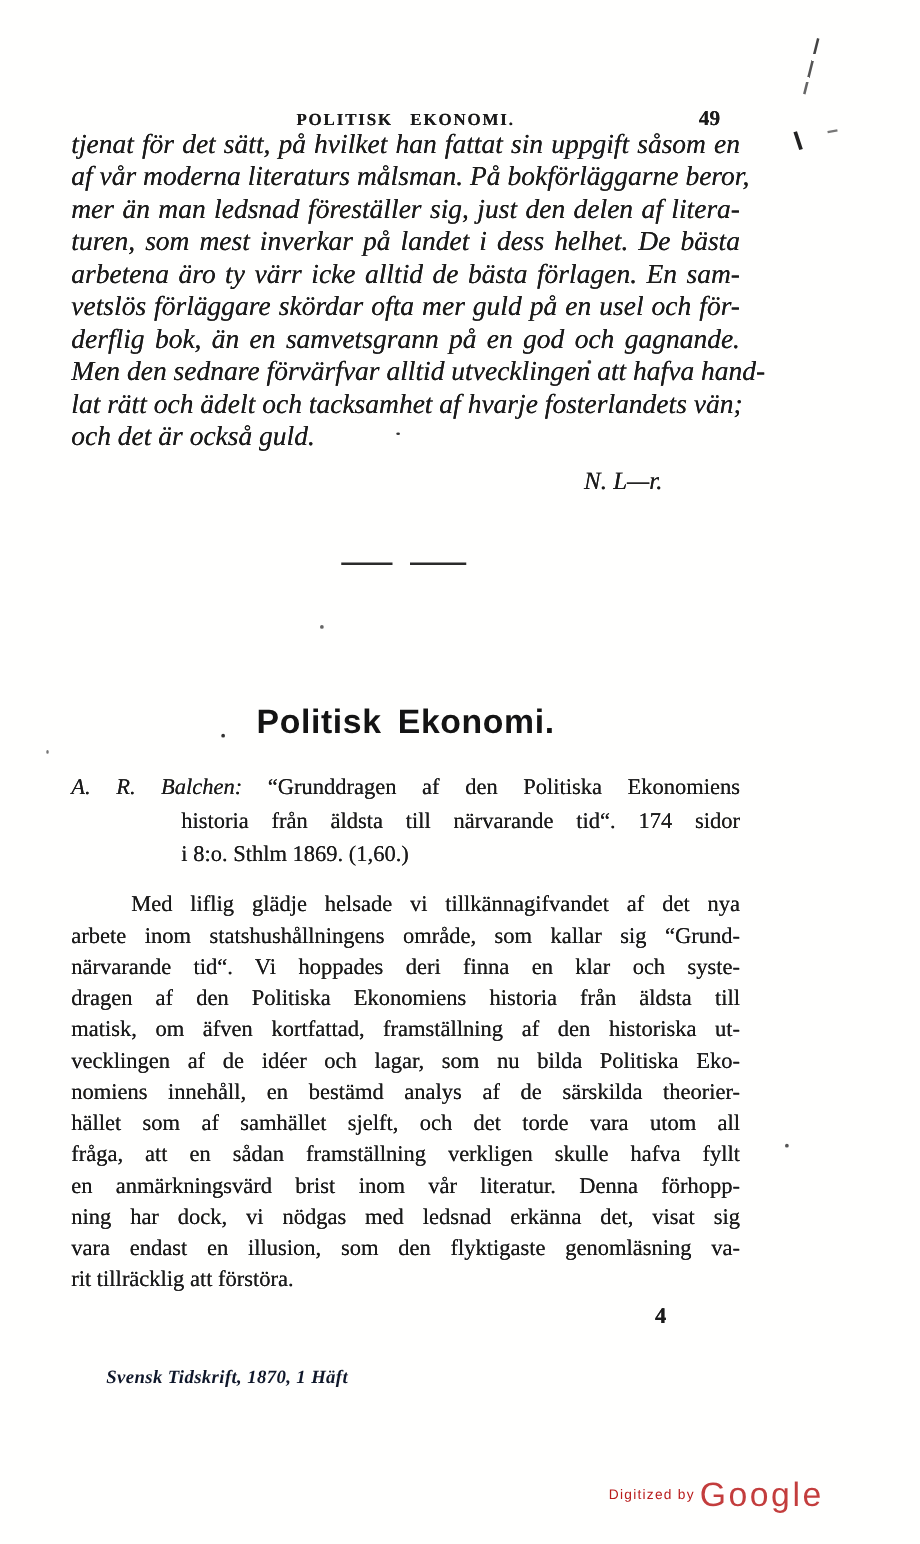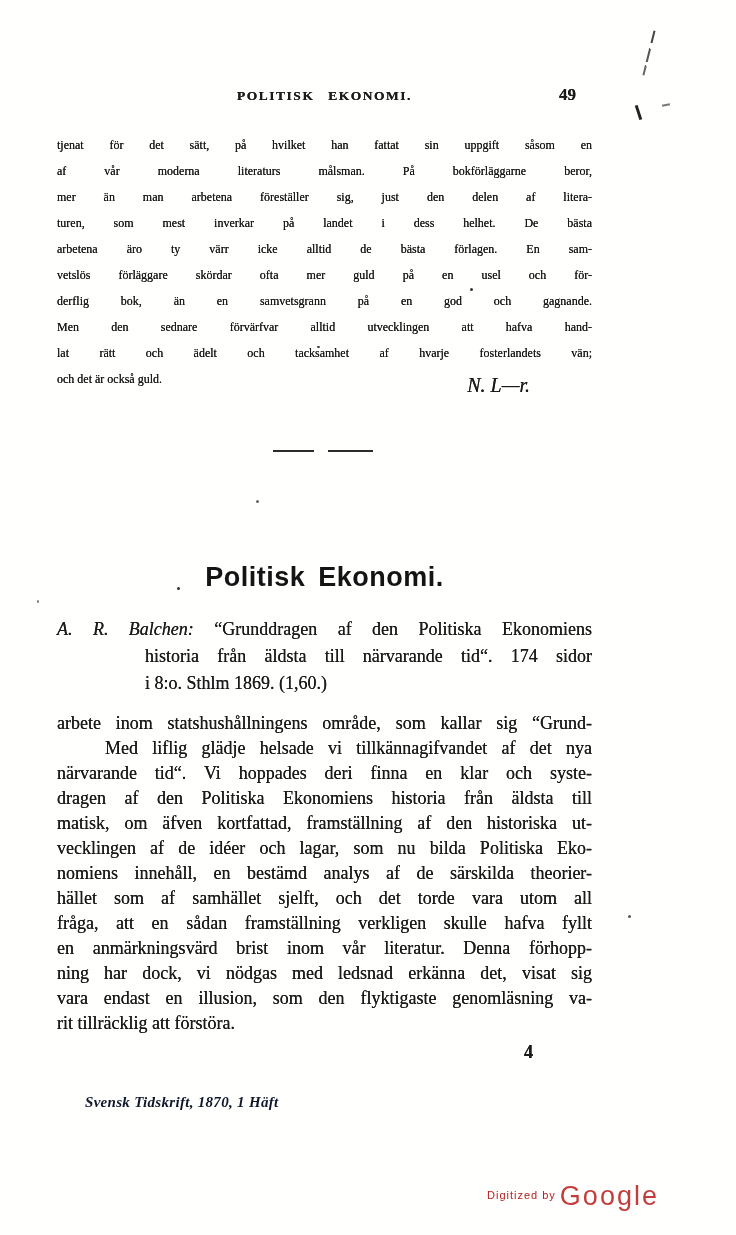--- a/index.html
+++ b/index.html
@@ -29,21 +29,21 @@
   }
 
   
   .tl {
     text-align: justify; text-align-last: justify;
     white-space: nowrap; overflow: visible;
     text-shadow: 0 0 0.45px currentColor;
   }
   .tl.last { text-align: right; text-align-last: left; }
 
-  .para1 { top: 132px; font-size: 12px; line-height: 26px; }
+  .para1 { top: 102px; font-size: 22px; line-height: 26px; font-style: italic; }
   .sig-line { top: 374px; font-size: 20px; text-align: right; padding-right: 62px; box-sizing: border-box; font-style: italic; text-shadow: 0 0 0.4px currentColor; }
 
   .rule-seg { position: absolute; top: 450px; height: 2px; background: #2b2b2b; }
   .rule-seg.s1 { left: 273px; width: 41px; }
   .rule-seg.s2 { left: 328px; width: 45px; }
 
   .heading {
     top: 562px; margin: 0;
     font-family: "Liberation Sans", sans-serif;
     font-weight: 700; font-size: 27px;
@@ -92,21 +92,21 @@
 <div class="page">
 
   <div class="col header-row">
     <span class="running-title">POLITISK EKONOMI.</span>
     <span class="page-number">49</span>
   </div>
 
   <div class="col para1">
     <div class="tl">tjenat för det sätt, på hvilket han fattat sin uppgift såsom en</div>
     <div class="tl">af vår moderna literaturs målsman.  På bokförläggarne beror,</div>
-    <div class="tl">mer än man arbetena föreställer sig, just den delen af litera-</div>
+    <div class="tl">mer än man ledsnad föreställer sig, just den delen af litera-</div>
     <div class="tl">turen, som mest inverkar på landet i dess helhet.  De bästa</div>
     <div class="tl">arbetena äro ty värr icke alltid de bästa förlagen.  En sam-</div>
     <div class="tl">vetslös förläggare skördar ofta mer guld på en usel och för-</div>
     <div class="tl">derflig bok, än en samvetsgrann på en god och gagnande.</div>
     <div class="tl">Men den sednare förvärfvar alltid utvecklingen att hafva hand-</div>
     <div class="tl">lat rätt och ädelt och tacksamhet af hvarje fosterlandets vän;</div>
     <div class="tl last">och det är också guld.</div>
   </div>
 
   <div class="col sig-line">N. L—r.</div>
@@ -116,22 +116,22 @@
 
   <h1 class="col heading">Politisk Ekonomi.</h1>
 
   <div class="col citation">
     <div class="tl"><span class="it">A. R. Balchen:</span> <span>“Grunddragen af den Politiska Ekonomiens</span></div>
     <div class="tl hang">historia från äldsta till närvarande tid“.  174 sidor</div>
     <div class="tl last hang">i 8:o. Sthlm 1869.  (1,60.)</div>
   </div>
 
   <div class="col body-block">
+    <div class="tl indent">Med liflig glädje helsade vi tillkännagifvandet af det nya</div>
     <div class="tl">arbete inom statshushållningens område, som kallar sig “Grund-</div>
-    <div class="tl indent">Med liflig glädje helsade vi tillkännagifvandet af det nya</div>
     <div class="tl">närvarande tid“.  Vi hoppades deri finna en klar och syste-</div>
     <div class="tl">dragen af den Politiska Ekonomiens historia från äldsta till</div>
     <div class="tl">matisk, om äfven kortfattad, framställning af den historiska ut-</div>
     <div class="tl">vecklingen af de idéer och lagar, som nu bilda Politiska Eko-</div>
     <div class="tl">nomiens innehåll, en bestämd analys af de särskilda theorier-</div>
     <div class="tl">hället som af samhället sjelft, och det torde vara utom all</div>
     <div class="tl">fråga, att en sådan framställning verkligen skulle hafva fyllt</div>
     <div class="tl">en anmärkningsvärd brist inom vår literatur.  Denna förhopp-</div>
     <div class="tl">ning har dock, vi nödgas med ledsnad erkänna det, visat sig</div>
     <div class="tl">vara endast en illusion, som den flyktigaste genomläsning va-</div>

